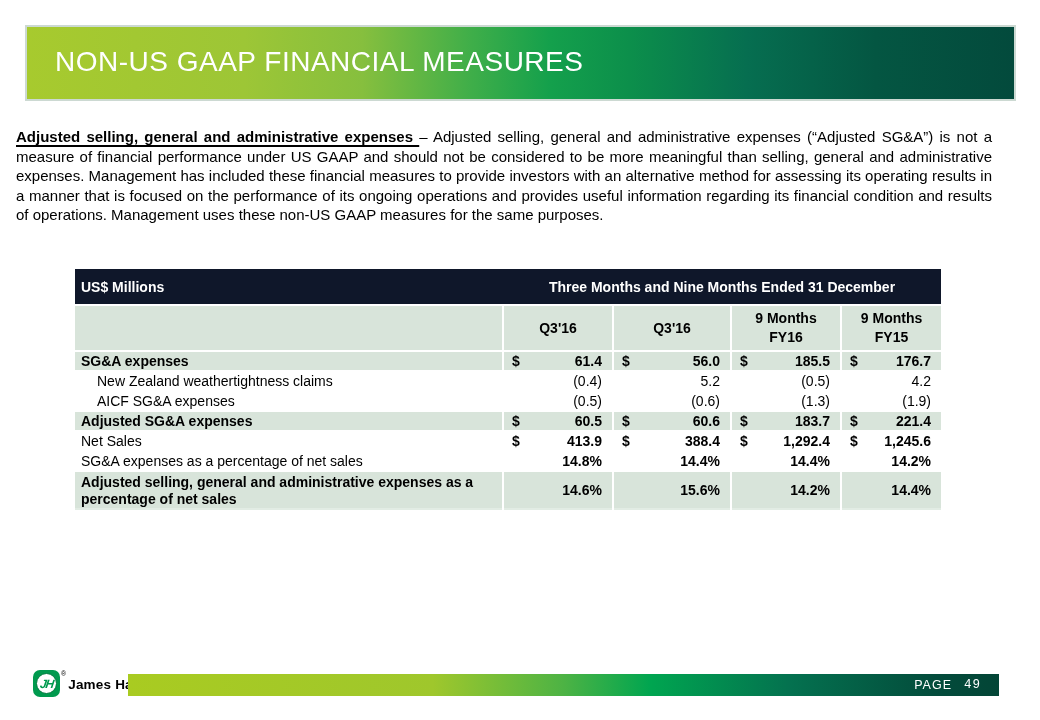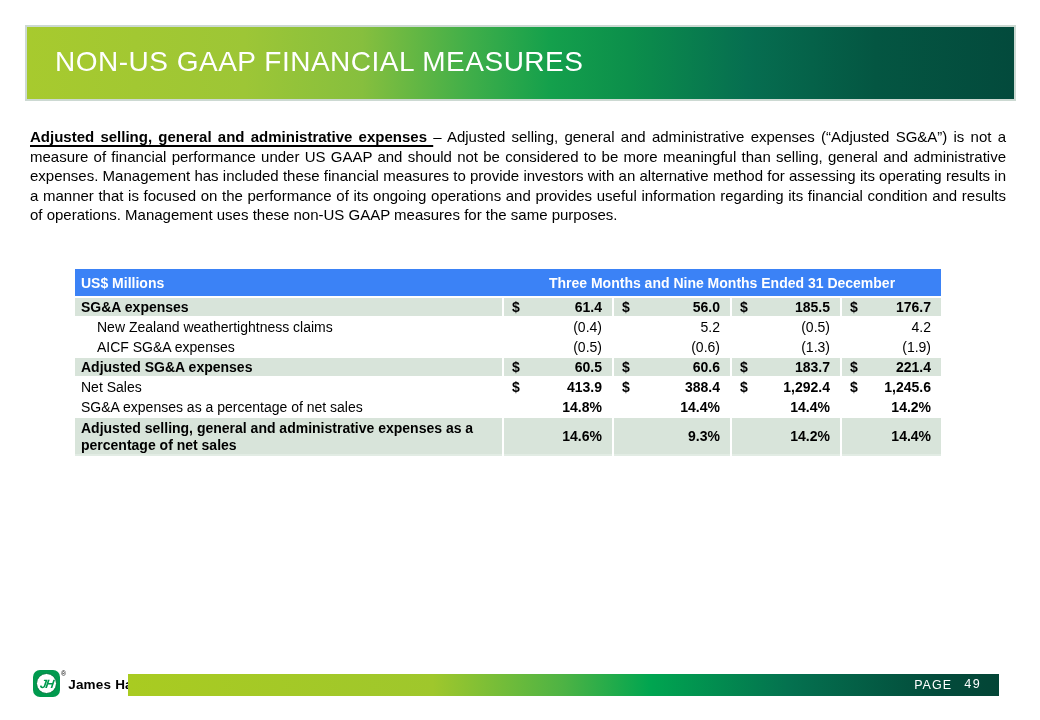--- a/index.html
+++ b/index.html
@@ -14,37 +14,37 @@
     background:linear-gradient(90deg,#a7ca2e 0%,#9dc636 22%,#86bf3e 34%,#3fae49 45%,
       #14a04c 53%,#0c8f4b 61%,#066e50 73%,#045642 86%,#034a3c 100%);
   }
   .title-bar h1 {
     font-size:28px; font-weight:normal; color:#fff; line-height:70px;
     padding-left:28px; letter-spacing:.5px; white-space:nowrap;
   }
 
   
   .intro {
-    position:absolute; left:30px; top:127px; width:976px;
+    position:absolute; left:16px; top:127px; width:976px;
     font-size:15px; line-height:19.5px; text-align:justify;
   }
   .intro .lead {
     font-weight:bold; text-decoration:underline;
     text-decoration-thickness:1.5px; text-underline-offset:3px;
   }
 
   
   .table-wrap { position:absolute; left:75px; top:269px; }
   table { border-collapse:collapse; table-layout:fixed; width:866px;
     border-bottom:2px solid #e2ece4; }
   col.c-label { width:428px; } col.c-v1 { width:110px; }
   col.c-v2 { width:118px; } col.c-v3 { width:110px; } col.c-v4 { width:100px; }
   td { vertical-align:middle; font-size:14px; }
 
-  tr.unit-row td { background:#3b82f6; color:#fff; font-weight:bold; height:28px; }
+  tr.unit-row td { background:#0f172a; color:#fff; font-weight:bold; height:36px; }
   td.unit-cell { padding-left:6px; text-align:left; }
   td.period-cell { text-align:center; }
 
   tr.colhead-row td { background:#d8e4da; height:46px; text-align:center;
     font-weight:bold; line-height:1.35; }
   tr.colhead-row td span { display:block; }
 
   tr.colhead-row td, tbody tr td { border-top:2px solid #fff; }
   tr.colhead-row td + td, tbody tr td + td { border-left:2px solid #fff; }
 
@@ -97,20 +97,39 @@
           <col class="c-v1">
           <col class="c-v2">
           <col class="c-v3">
           <col class="c-v4">
       </colgroup>
       <thead>
         <tr class="unit-row">
           <td class="unit-cell">US$ Millions</td>
           <td class="period-cell" colspan="4">Three Months and Nine Months Ended 31 December</td>
         </tr>
+        <tr class="colhead-row">
+          <td></td>
+          <td>
+              <span>Q3'16</span>
+              <span></span>
+            </td>
+          <td>
+              <span>Q3'16</span>
+              <span></span>
+            </td>
+          <td>
+              <span>9 Months</span>
+              <span>FY16</span>
+            </td>
+          <td>
+              <span>9 Months</span>
+              <span>FY15</span>
+            </td>
+        </tr>
       </thead>
       <tbody>
         <tr class="hl b">
           <td class="lbl">SG&amp;A expenses</td>
           <td>
               <div class="cellflex">
                 <span class="d">$</span>
                 <span class="n">61.4</span>
               </div>
             </td>
@@ -272,21 +291,21 @@
           <td class="lbl">Adjusted selling, general and administrative expenses as a percentage of net sales</td>
           <td>
               <div class="cellflex">
                 <span class="d"></span>
                 <span class="n">14.6%</span>
               </div>
             </td>
           <td>
               <div class="cellflex">
                 <span class="d"></span>
-                <span class="n">9.3%</span>
+                <span class="n">15.6%</span>
               </div>
             </td>
           <td>
               <div class="cellflex">
                 <span class="d"></span>
                 <span class="n">14.2%</span>
               </div>
             </td>
           <td>
               <div class="cellflex">

